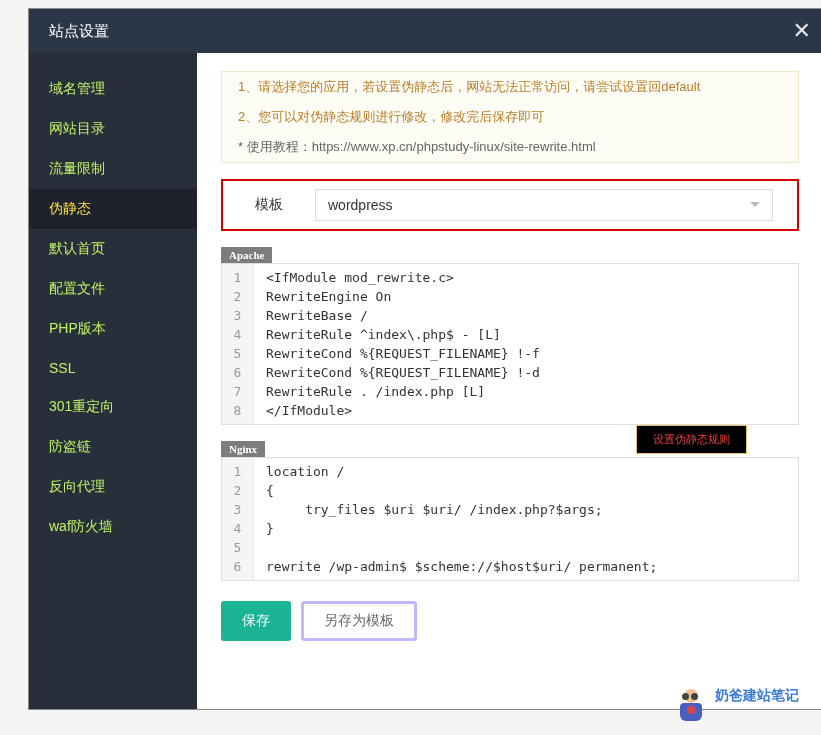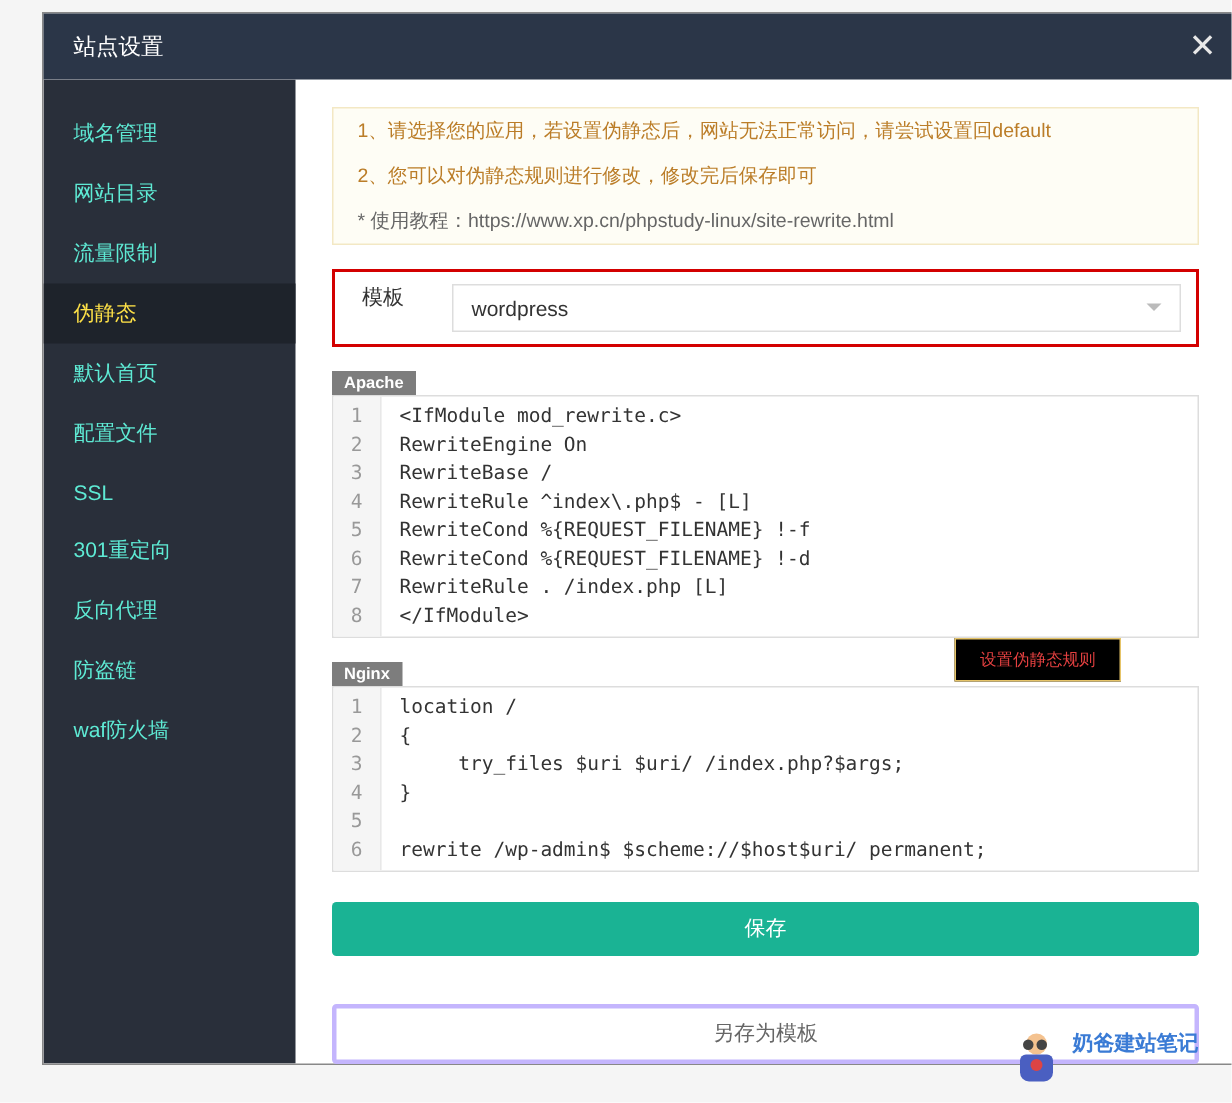--- a/index.html
+++ b/index.html
@@ -44,21 +44,21 @@
     
     .sidebar {
       width: 168px;
       background: #292f3a;
       padding-top: 16px;
       flex-shrink: 0;
     }
     
     .sidebar-item {
       padding: 11px 20px;
-      color: #5eead4;
+      color: #bef264;
       font-size: 14px;
       cursor: pointer;
     }
     
     .sidebar-item.active {
       background: #1e232b;
       color: #fde047;
     }
     
     .main {
@@ -81,23 +81,23 @@
     .info-box .url-line {
       color: #666;
     }
     .info-box .url-line a {
       color: #666;
       text-decoration: none;
     }
     
     .template-row {
       display: flex;
-      align-items: flex-start;
+      align-items: center;
       border: 2px solid #d30000;
-      padding: 8px 10px;
+      padding: 8px 24px;
       margin-bottom: 14px;
     }
     
     .template-label {
       width: 68px;
       font-size: 14px;
       color: #333;
       padding-left: 8px;
     }
     
@@ -126,20 +126,21 @@
       margin-bottom: 14px;
     }
     
     .code-label {
       display: inline-block;
       background: #7d7d7d;
       color: #fff;
       font-size: 11px;
       padding: 2px 8px;
       font-weight: bold;
+      font-family: Liberation Serif, serif;
     }
     
     .code-editor {
       border: 1px solid #ddd;
       display: flex;
       font-family: Consolas, Monaco, monospace;
       font-size: 13px;
       background: #fff;
     }
     
@@ -166,23 +167,22 @@
       position: absolute;
       background: #000000;
       border: 1px solid #e6c468;
       color: #e34040;
       padding: 6px 16px;
       font-size: 11px;
     }
     
     .button-row {
       display: flex;
-      gap: 32px;
+      gap: 10px;
       margin-top: 20px;
-      flex-direction: column;
     }
     
     .btn {
       padding: 8px 20px;
       font-size: 14px;
       border-radius: 3px;
       cursor: pointer;
       border: 1px solid transparent;
     }
     
@@ -231,24 +231,25 @@
   </div>
 
   <div class="body">
     <div class="sidebar">
       <div class="sidebar-item">域名管理</div>
       <div class="sidebar-item">网站目录</div>
       <div class="sidebar-item">流量限制</div>
       <div class="sidebar-item active">伪静态</div>
       <div class="sidebar-item">默认首页</div>
       <div class="sidebar-item">配置文件</div>
+      <div class="sidebar-item">PHP版本</div>
       <div class="sidebar-item">SSL</div>
       <div class="sidebar-item">301重定向</div>
+      <div class="sidebar-item">防盗链</div>
       <div class="sidebar-item">反向代理</div>
-      <div class="sidebar-item">防盗链</div>
       <div class="sidebar-item">waf防火墙</div>
     </div>
 
     <div class="main">
       <div class="info-box">
         <div>1、请选择您的应用，若设置伪静态后，网站无法正常访问，请尝试设置回default</div>
         <div>2、您可以对伪静态规则进行修改，修改完后保存即可</div>
         <div class="url-line">
           <span>* 使用教程：</span><a>https://www.xp.cn/phpstudy-linux/site-rewrite.html</a>
         </div>

